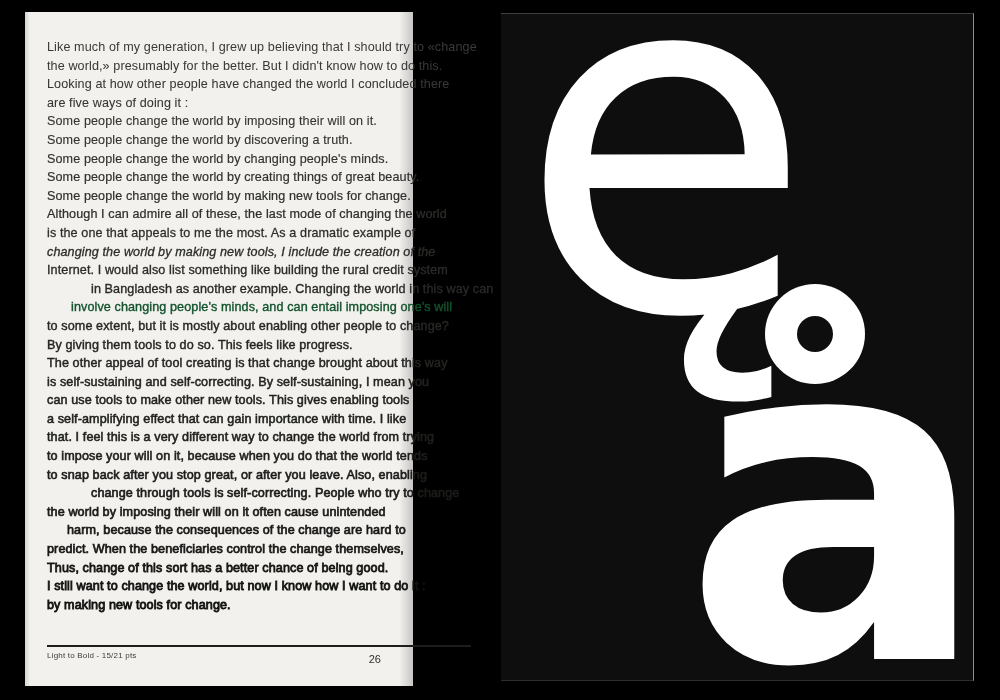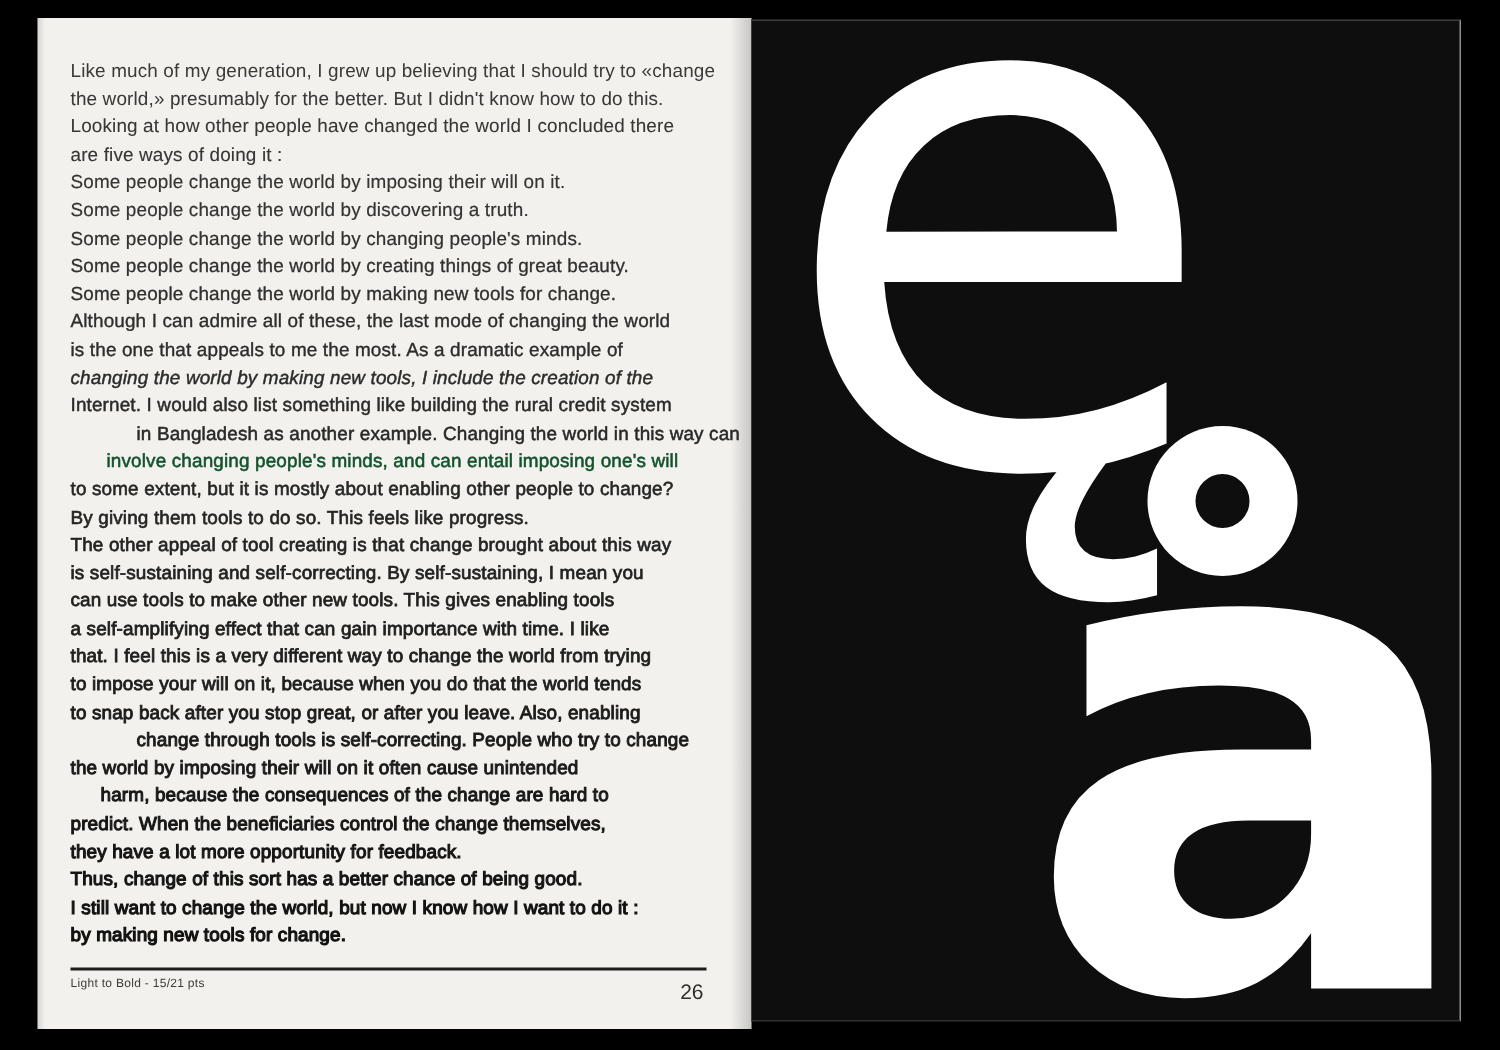--- a/index.html
+++ b/index.html
@@ -9,21 +9,21 @@
     --right-bg:#0e0e0e;
     --glyph:#ffffff;
   }
   html,body{margin:0;padding:0;background:var(--scan-bg);}
   .scan{
     position:relative;width:1000px;height:700px;background:var(--scan-bg);
     overflow:hidden;font-family:"Liberation Sans",sans-serif;
   }
   
   .page-left{
-    position:absolute;left:25px;top:12px;width:476px;height:674px;
+    position:absolute;left:25px;top:12px;width:388px;height:674px;
     background:var(--paper);
   }
   .page-left .gutter-shade{
     position:absolute;right:0;top:0;width:14px;height:100%;
     background:linear-gradient(to right,rgba(0,0,0,0) 0%,rgba(0,0,0,0.18) 100%);
   }
   .page-left .edge-shade{
     position:absolute;left:0;top:0;width:5px;height:100%;
     background:linear-gradient(to right,rgba(0,0,0,0.12),rgba(0,0,0,0));
   }
@@ -35,21 +35,21 @@
   .text-block .line{white-space:nowrap;}
   .footer-rule{
     position:absolute;left:22px;top:633px;width:424px;height:2px;
     background:#1d1d1b;
   }
   .footer-label{
     position:absolute;left:22px;top:639px;font-size:8px;color:#3c3c3a;
     letter-spacing:0.2px;
   }
   .page-number{
-    position:absolute;right:32px;top:641px;font-size:14px;color:#2f2f2d;
+    position:absolute;right:32px;top:641px;font-size:11px;color:#2f2f2d;
   }
   
   .page-right{
     position:absolute;left:501px;top:13px;width:473px;height:668px;
     background:var(--right-bg);
     border-top:1px solid #3e3e3e;
     border-right:1px solid #8f8f8f;
     border-bottom:1px solid #2e2e2e;
     box-sizing:border-box;
     overflow:hidden;
@@ -88,21 +88,20 @@
         <div class="line" style="-webkit-text-stroke: 0.48px currentcolor; color: rgb(35, 35, 33);">is self-sustaining and self-correcting. By self-sustaining, I mean you</div>
         <div class="line" style="-webkit-text-stroke: 0.5px currentcolor; color: rgb(33, 33, 31);">can use tools to make other new tools. This gives enabling tools</div>
         <div class="line" style="-webkit-text-stroke: 0.53px currentcolor; color: rgb(32, 32, 30);">a self-amplifying effect that can gain importance with time. I like</div>
         <div class="line" style="-webkit-text-stroke: 0.56px currentcolor; color: rgb(31, 31, 29);">that. I feel this is a very different way to change the world from trying</div>
         <div class="line" style="-webkit-text-stroke: 0.58px currentcolor; color: rgb(30, 30, 28);">to impose your will on it, because when you do that the world tends</div>
         <div class="line" style="-webkit-text-stroke: 0.61px currentcolor; color: rgb(28, 28, 26);">to snap back after you stop great, or after you leave. Also, enabling</div>
         <div class="line" style="-webkit-text-stroke: 0.63px currentcolor; color: rgb(27, 27, 25); margin-left: 44px;">change through tools is self-correcting. People who try to change</div>
         <div class="line" style="-webkit-text-stroke: 0.66px currentcolor; color: rgb(26, 26, 24);">the world by imposing their will on it often cause unintended</div>
         <div class="line" style="-webkit-text-stroke: 0.69px currentcolor; color: rgb(24, 24, 22); padding-left: 20px;">harm, because the consequences of the change are hard to</div>
         <div class="line" style="-webkit-text-stroke: 0.71px currentcolor; color: rgb(23, 23, 21);">predict. When the beneficiaries control the change themselves,</div>
-        <div class="line" style="-webkit-text-stroke: 0.74px currentcolor; color: rgb(22, 22, 20);">they have a lot more opportunity for feedback.</div>
         <div class="line" style="-webkit-text-stroke: 0.77px currentcolor; color: rgb(21, 21, 19);">Thus, change of this sort has a better chance of being good.</div>
         <div class="line" style="-webkit-text-stroke: 0.79px currentcolor; color: rgb(19, 19, 17);">I still want to change the world, but now I know how I want to do it :</div>
         <div class="line" style="-webkit-text-stroke: 0.82px currentcolor; color: rgb(18, 18, 16);">by making new tools for change.</div>
       </div>
 
     <div class="footer-rule"></div>
     <div class="footer-label">Light to Bold - 15/21 pts</div>
     <div class="page-number">26</div>
   </div>
 

